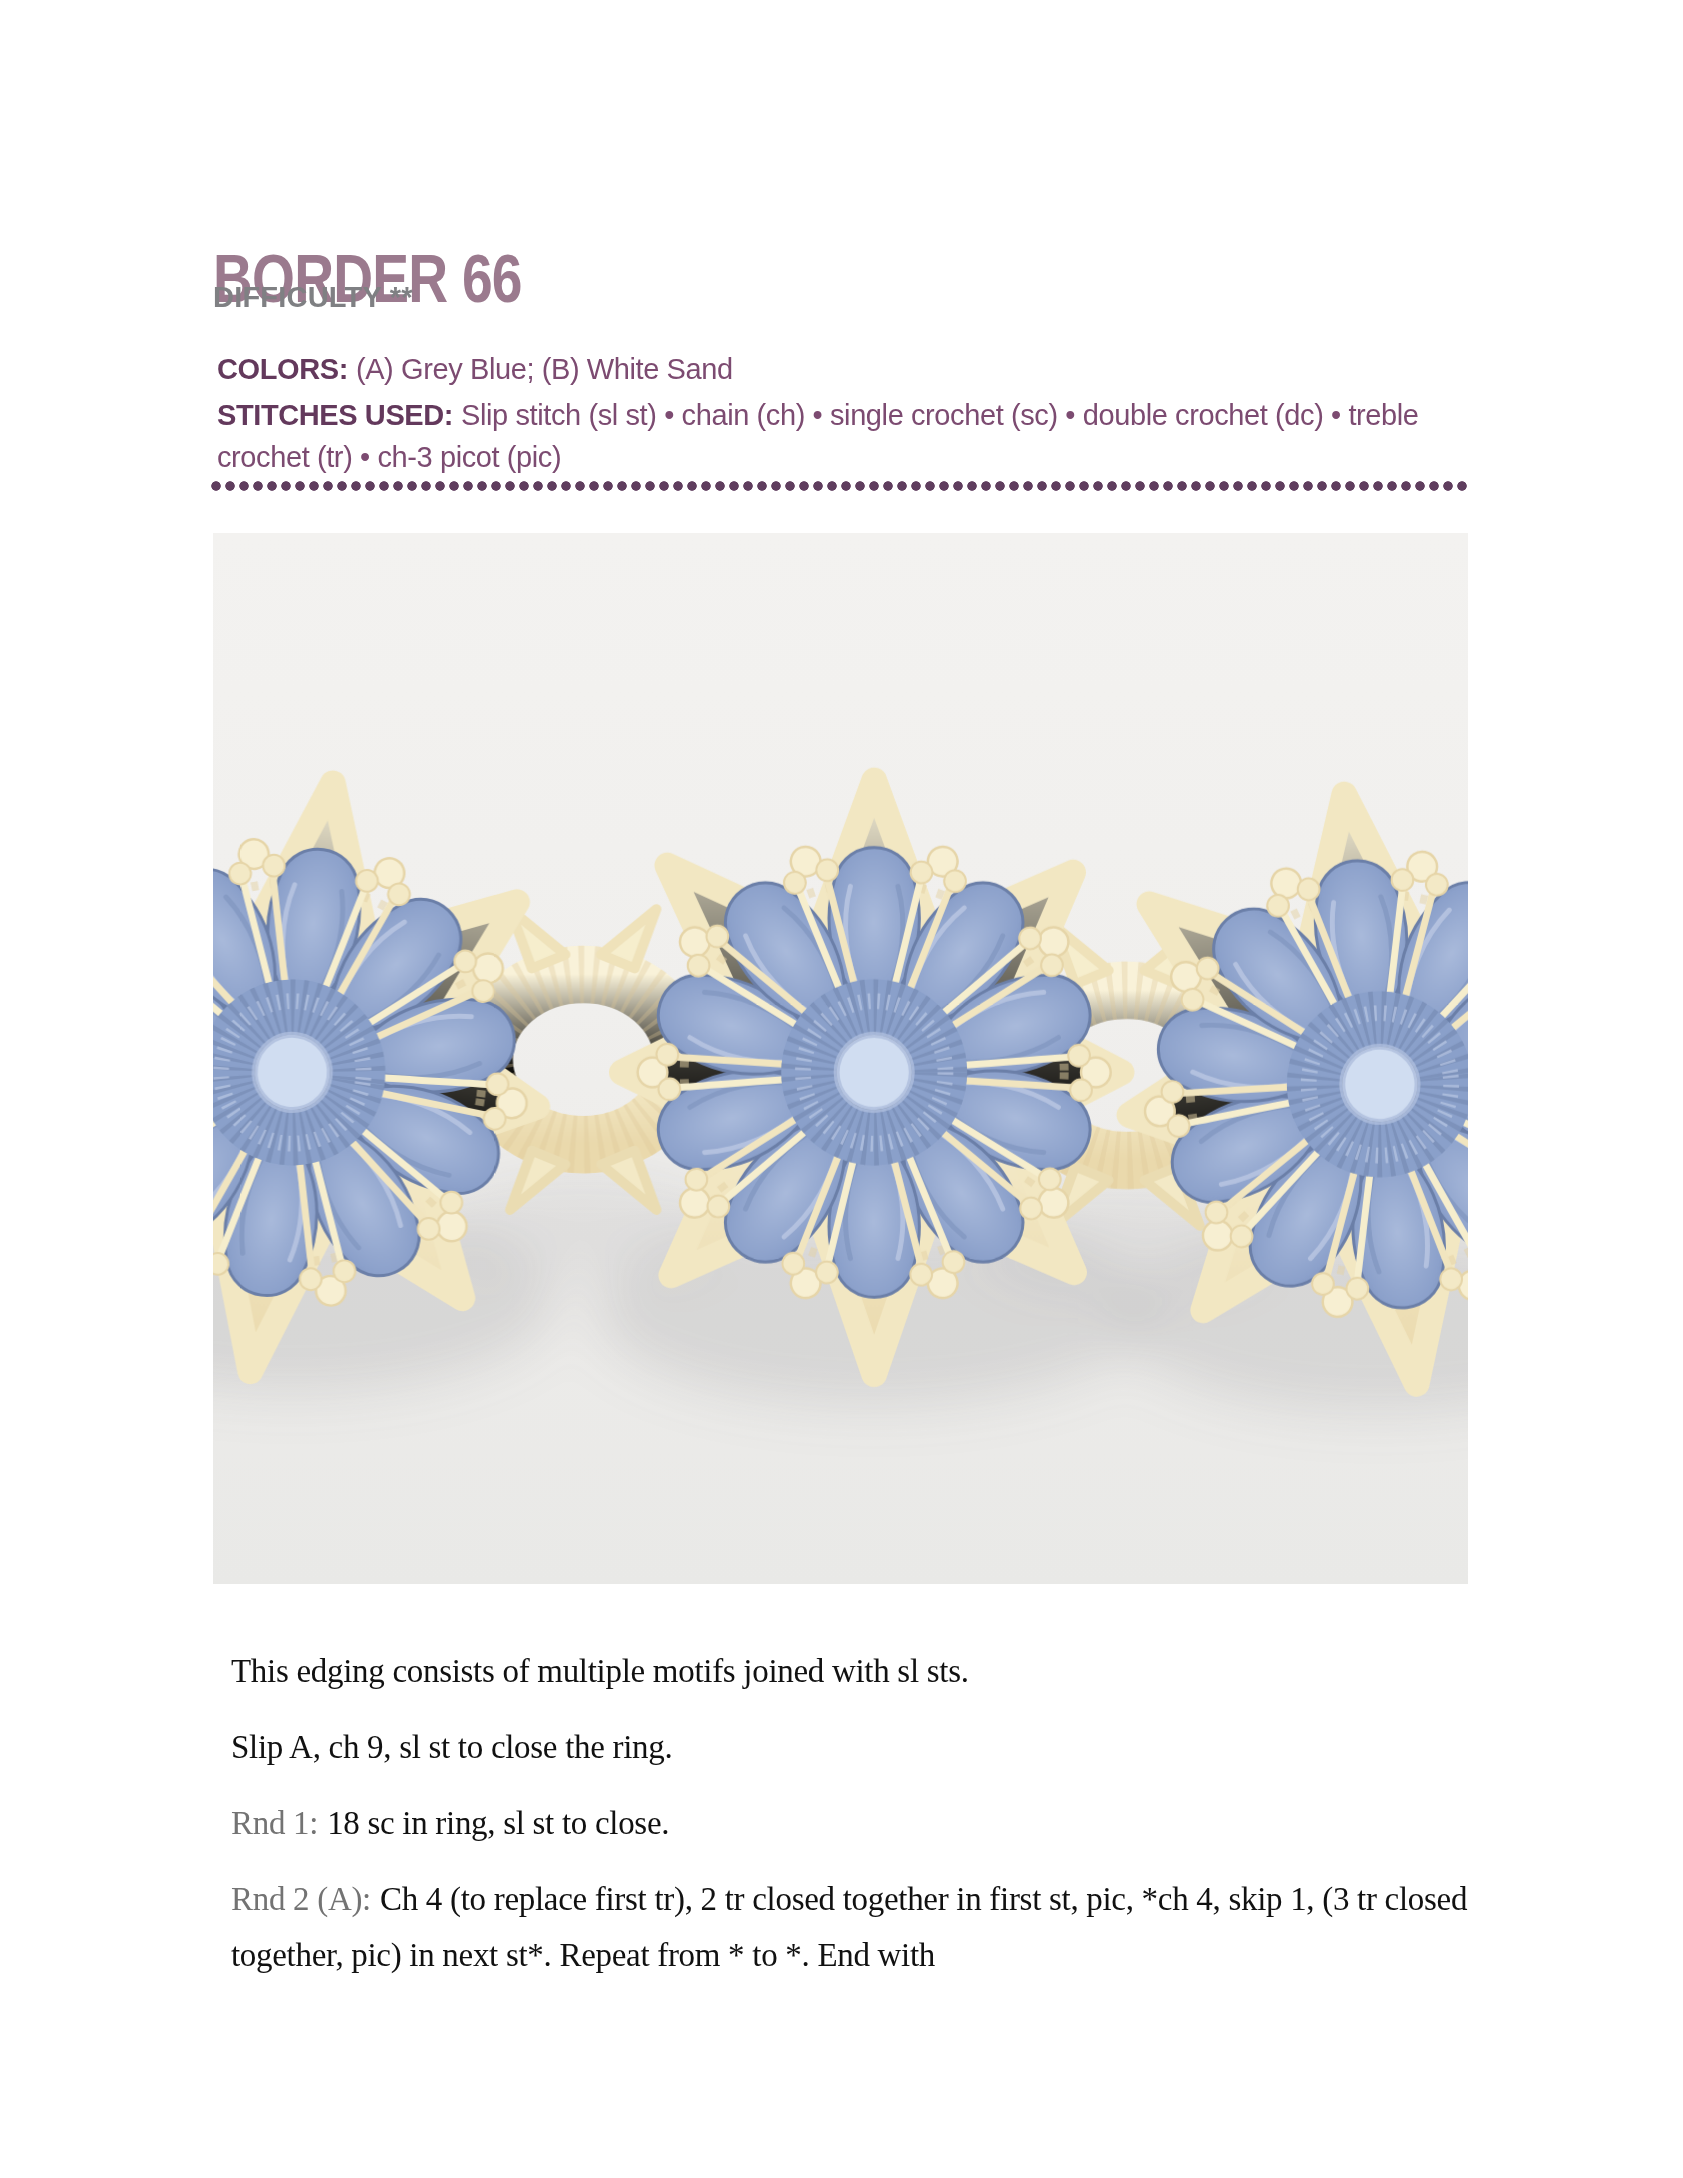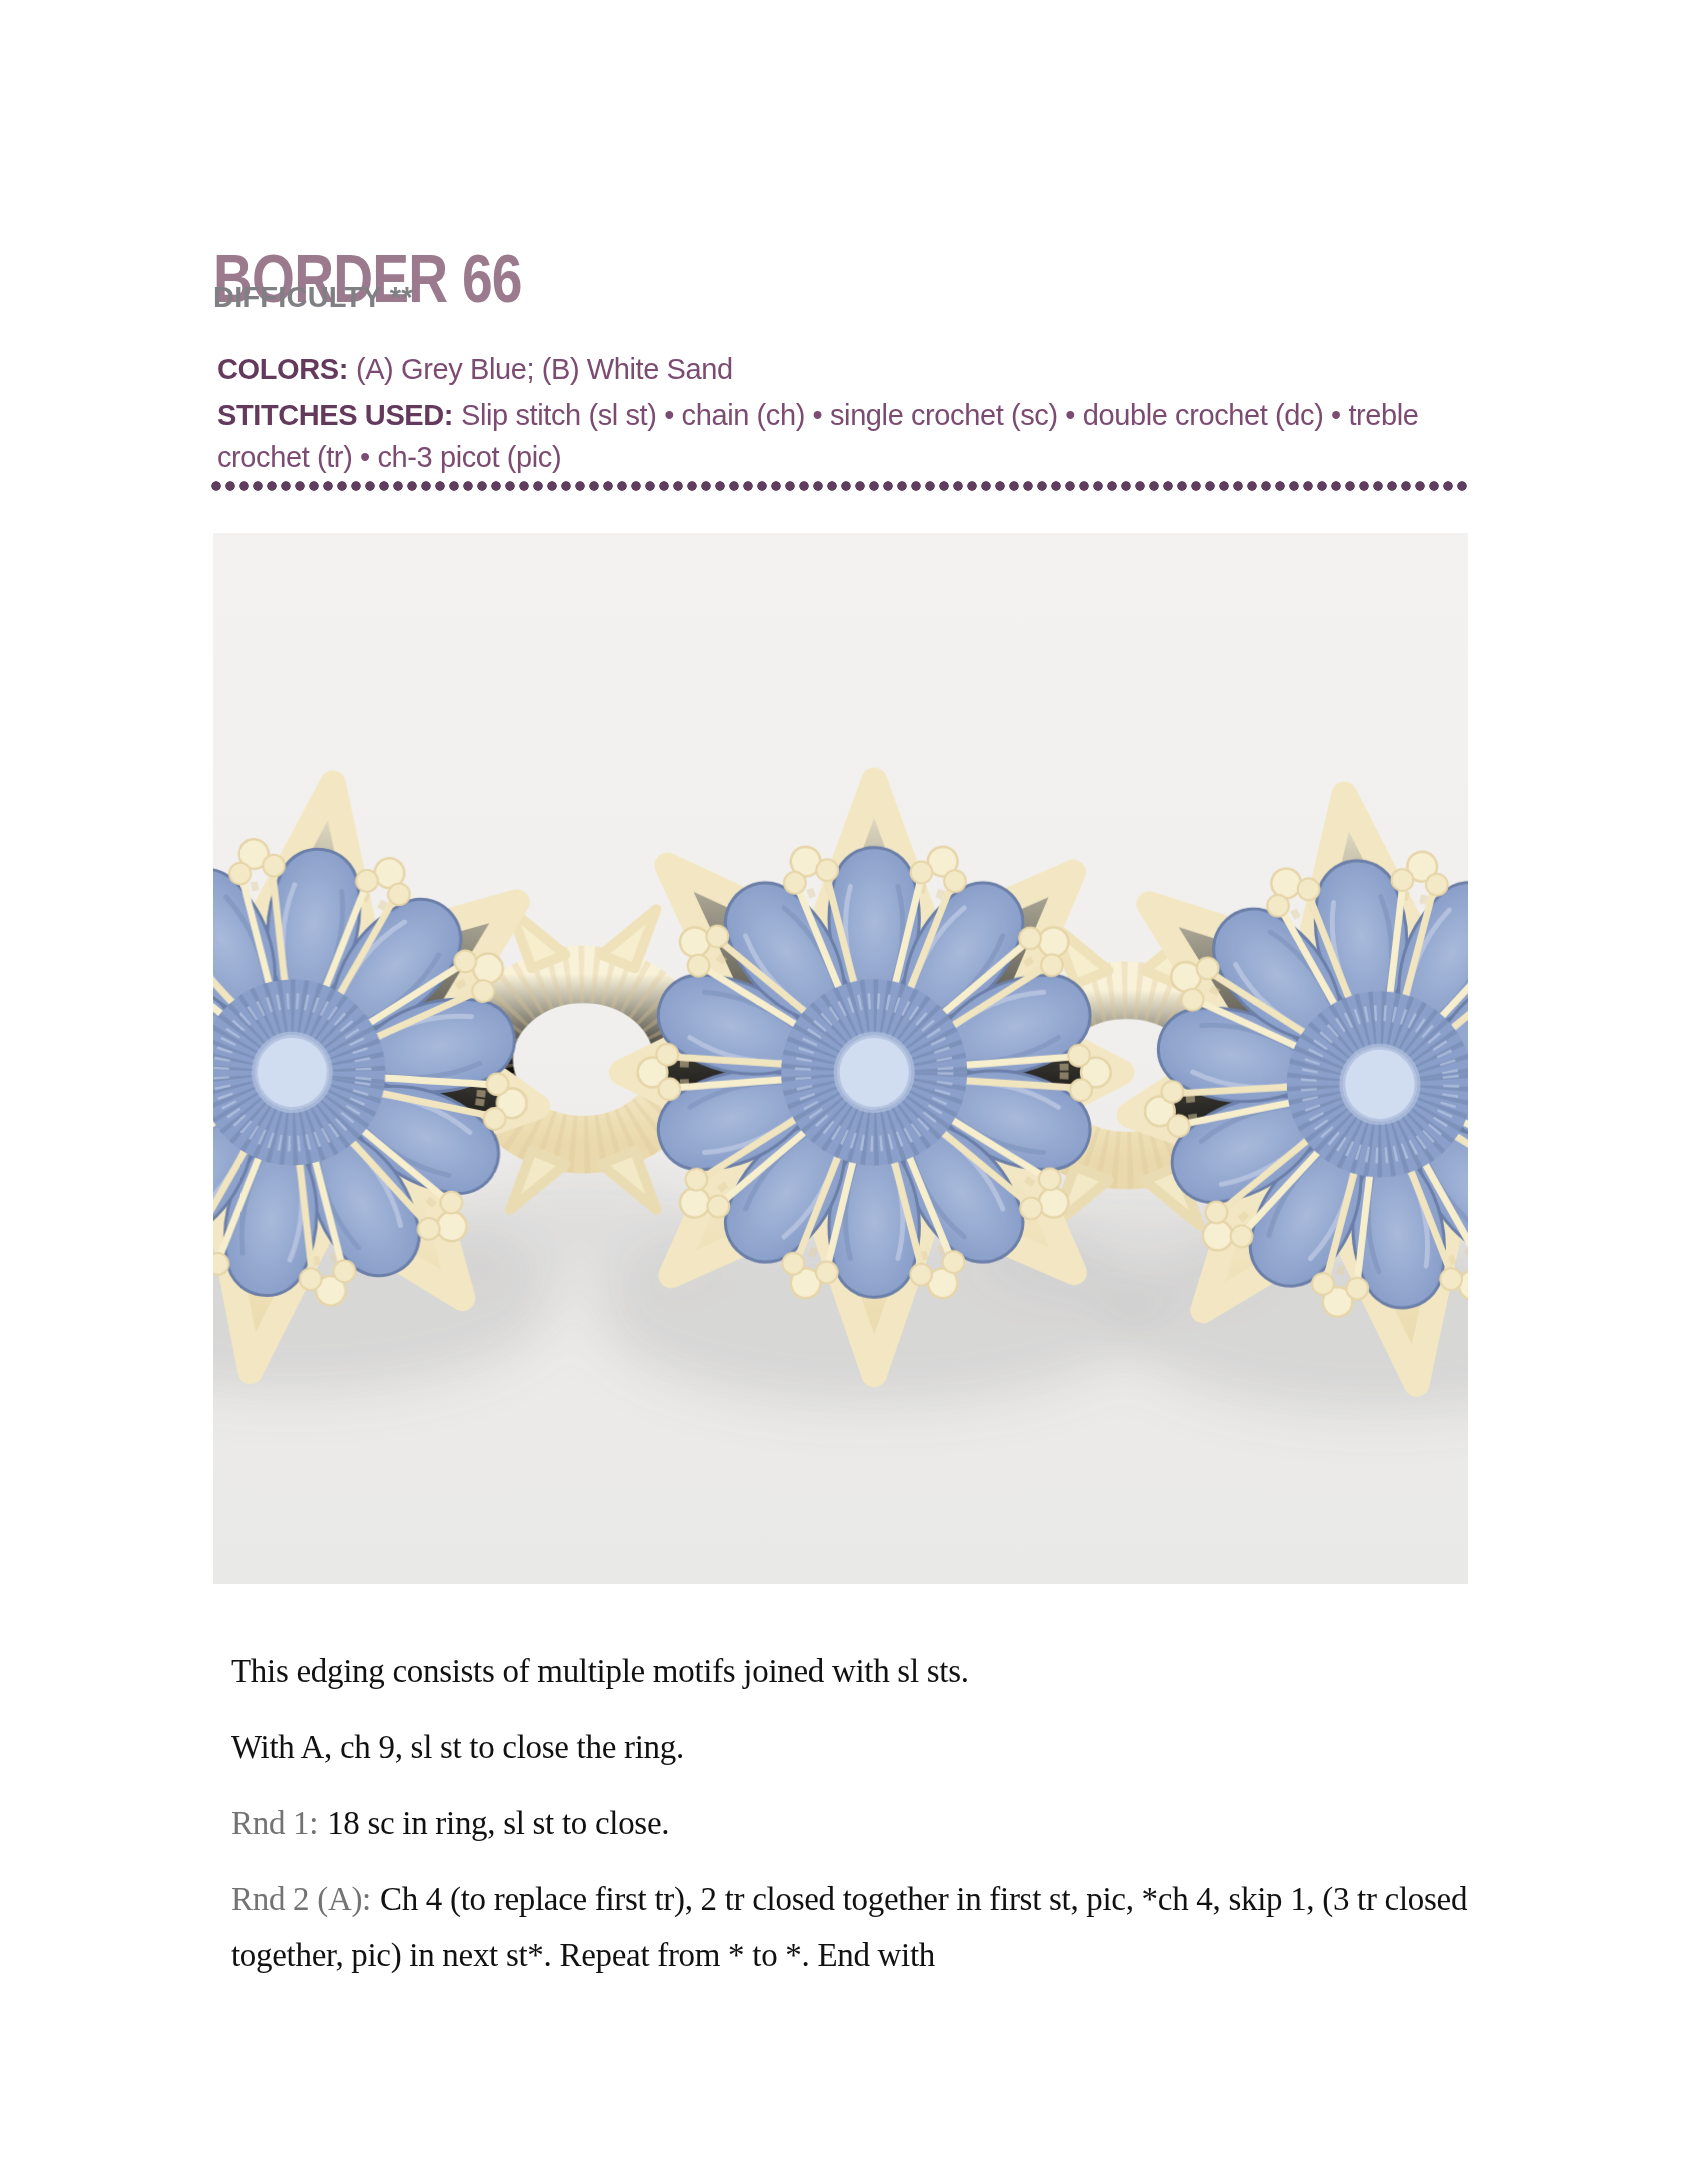--- a/index.html
+++ b/index.html
@@ -169,19 +169,19 @@
       <use href="#conn" transform="translate(923,548)"></use>
 
       <use href="#flower" transform="translate(80,545) rotate(8)"></use>
       <use href="#flower" transform="translate(668,545)"></use>
       <use href="#flower" transform="translate(1179,557) rotate(-7)"></use>
     </svg>
   </div>
 
   <div class="instructions">
     <p><span class="rnd"></span><span>This edging consists of multiple motifs joined with sl sts.</span></p>
-    <p><span class="rnd"></span><span>With A, ch 9, sl st to close the ring.</span></p>
+    <p><span class="rnd"></span><span>Slip A, ch 9, sl st to close the ring.</span></p>
     <p><span class="rnd">Rnd 1:</span><span>18 sc in ring, sl st to close.</span></p>
     <p><span class="rnd">Rnd 2 (A):</span><span>Ch 4 (to replace first tr), 2 tr closed together in first st, pic, *ch 4, skip 1, (3 tr closed together, pic) in next st*. Repeat from * to *. End with</span></p>
   </div>
 
 </div>
 
 
 </body></html>

